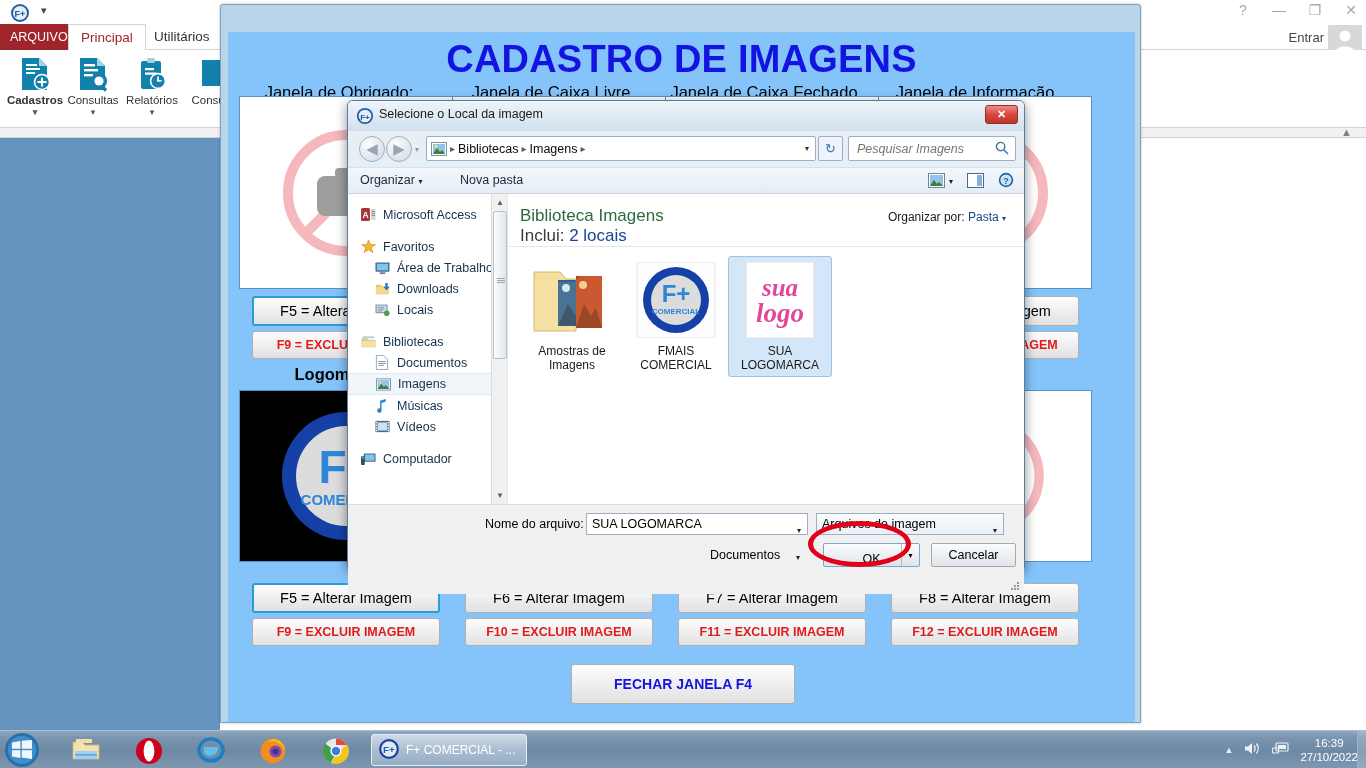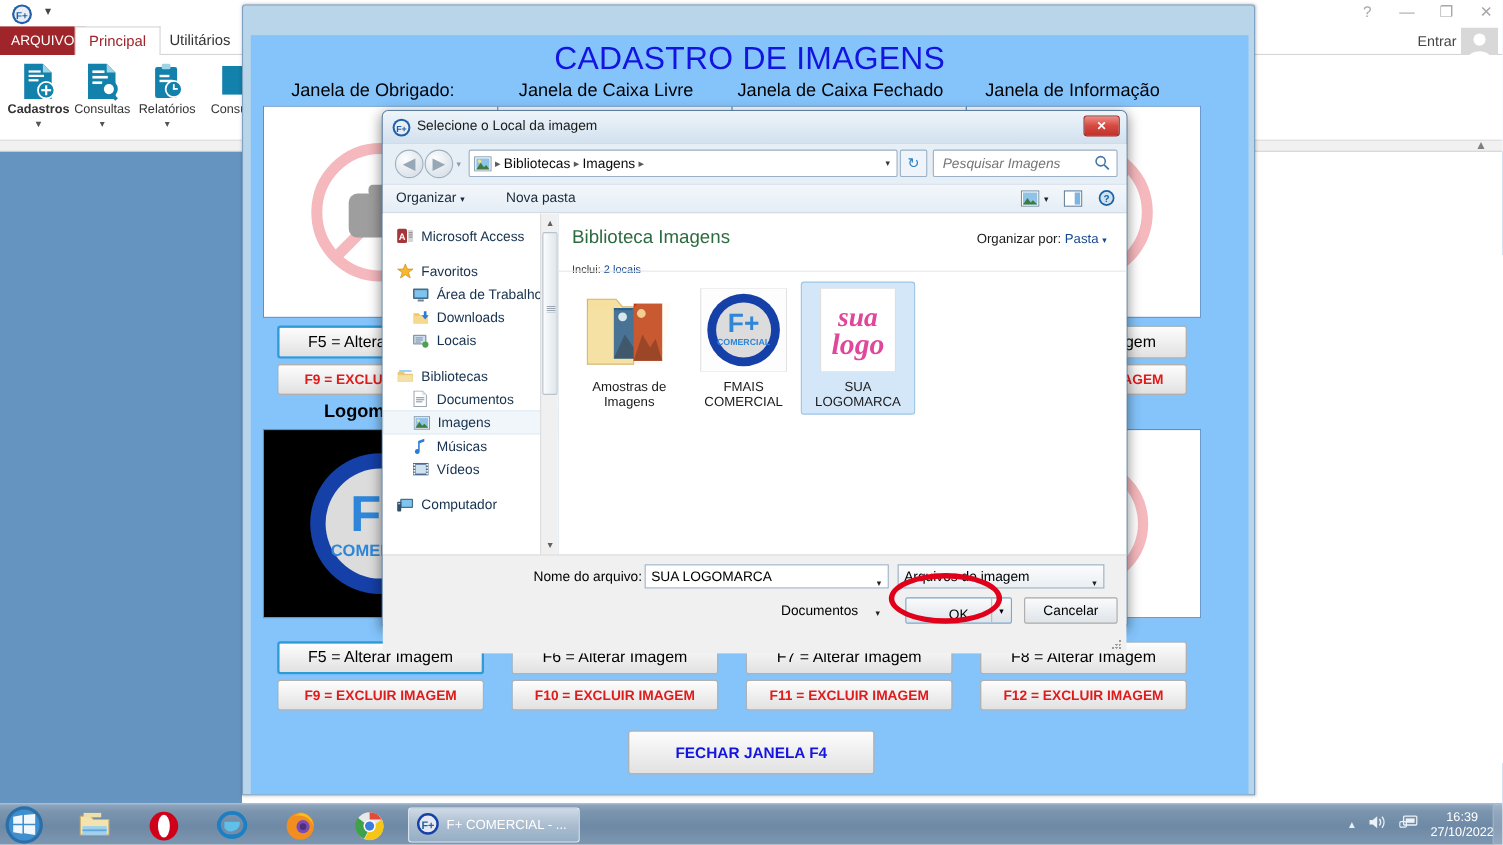--- a/index.html
+++ b/index.html
@@ -67,22 +67,22 @@
     font-size:12.5px; color:#3a5b7a;
     background:linear-gradient(#e9f1f8,#cfe0ee);
     border-bottom:1px solid #a9c4da;
     border-radius:3px 3px 0 0;
   }
   .form-body {
     position:absolute; left:7px; top:27px; width:907px; height:690px;
     background:#84c4fb;
   }
   .form-title {
-    text-align:center; color:#1414e0; font-weight:normal;
-    font-size:29px; padding-top:6px; letter-spacing:.2px;
+    text-align:center; color:#1414e0; font-weight:bold;
+    font-size:38px; padding-top:6px; letter-spacing:.2px;
     font-family:"Liberation Sans", sans-serif;
   }
   .col-headers { position:relative; height:24px; margin-top:2px; }
   .col-head {
     position:absolute; top:0; width:214px; text-align:center;
     font-weight:normal; font-size:16.5px; color:#000;
   }
 
   .img-panel {
     position:absolute; width:214px; height:193px; background:#fff;
@@ -192,21 +192,21 @@
     position:absolute; top:17px; left:1px; width:14px; height:148px;
     background:linear-gradient(90deg,#fbfcfd,#dfe6ec);
     border:1px solid #b8c2cc; border-radius:2px;
   }
   .vs-grip { position:absolute; left:3px; top:66px; width:8px; height:6px;
     background:repeating-linear-gradient(#9aa5b1 0 1px, transparent 1px 2px);}
   .vs-btn-bottom { position:absolute; bottom:0; }
 
   .dlg-content { flex:1; position:relative; padding:12px 0 0 12px; }
   .lib-title { font-size:17px; color:#2c6b3f; font-weight:normal; }
-  .lib-sub { font-size:10px; color:#3a3a3a; margin-top:14px;}
+  .lib-sub { font-size:17px; color:#3a3a3a; margin-top:0;}
   .lib-sub a { color:#17478f; text-decoration:none;}
   .org-by { position:absolute; right:18px; top:16px; font-size:12px; color:#1a1a1a;}
   .org-by b { color:#17478f; font-weight:normal;}
   .content-rule { position:absolute; left:0; top:52px; width:100%; border-top:1px solid #e6e6e6;}
 
   .items { position:absolute; left:12px; top:62px; display:flex; gap:0; }
   .item { width:104px; text-align:center; padding:5px 2px 4px; border:1px solid transparent; border-radius:3px;}
   .item.sel { background:#d4e7f8; border:1px solid #9cc4e4; }
   .item-thumb { height:76px; display:flex; align-items:flex-end; justify-content:center;}
   .item-label { margin-top:6px; font-size:12px; line-height:14px; color:#1a1a1a;}

